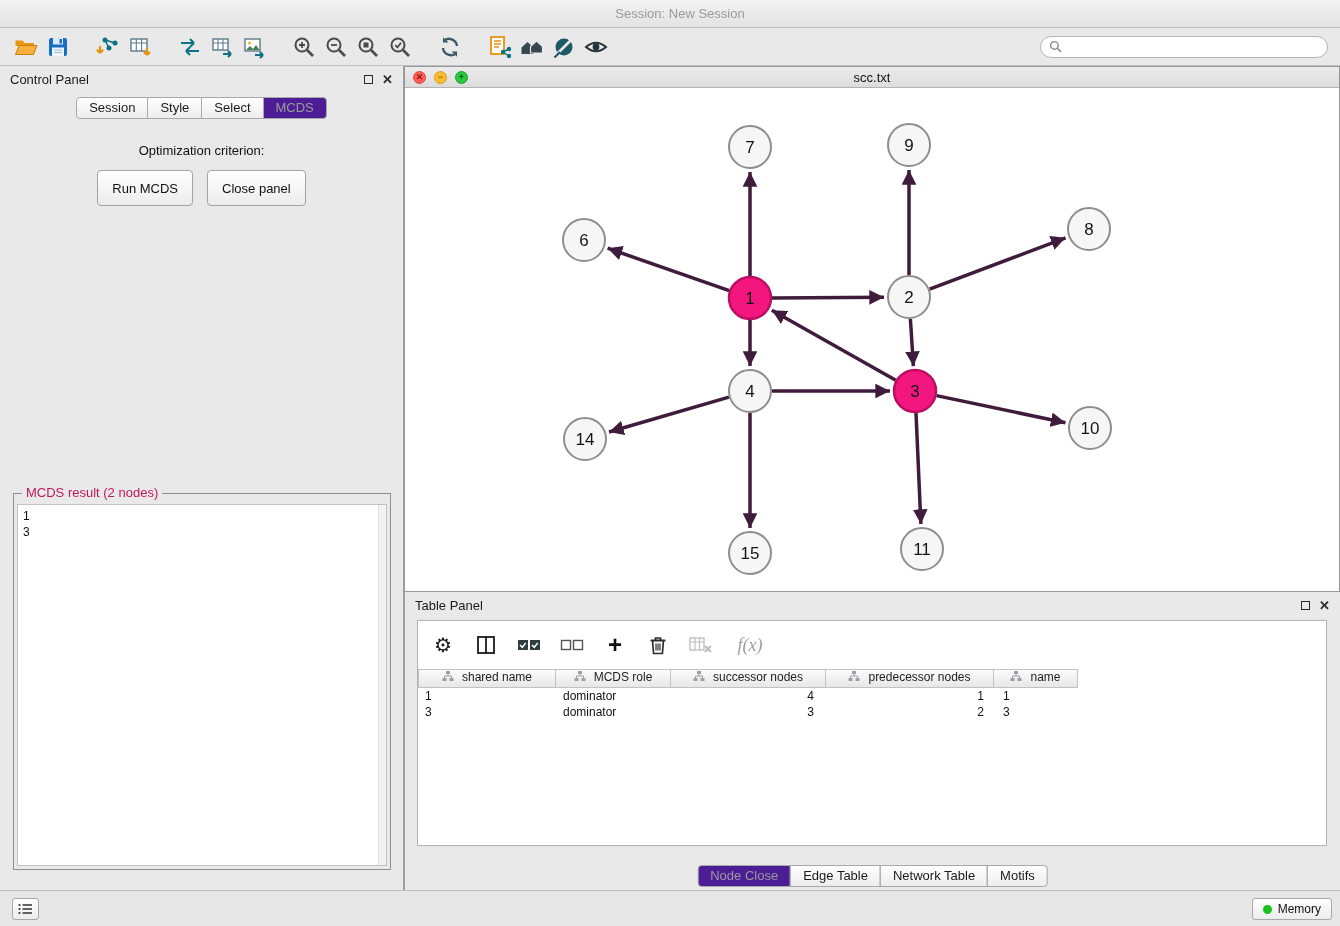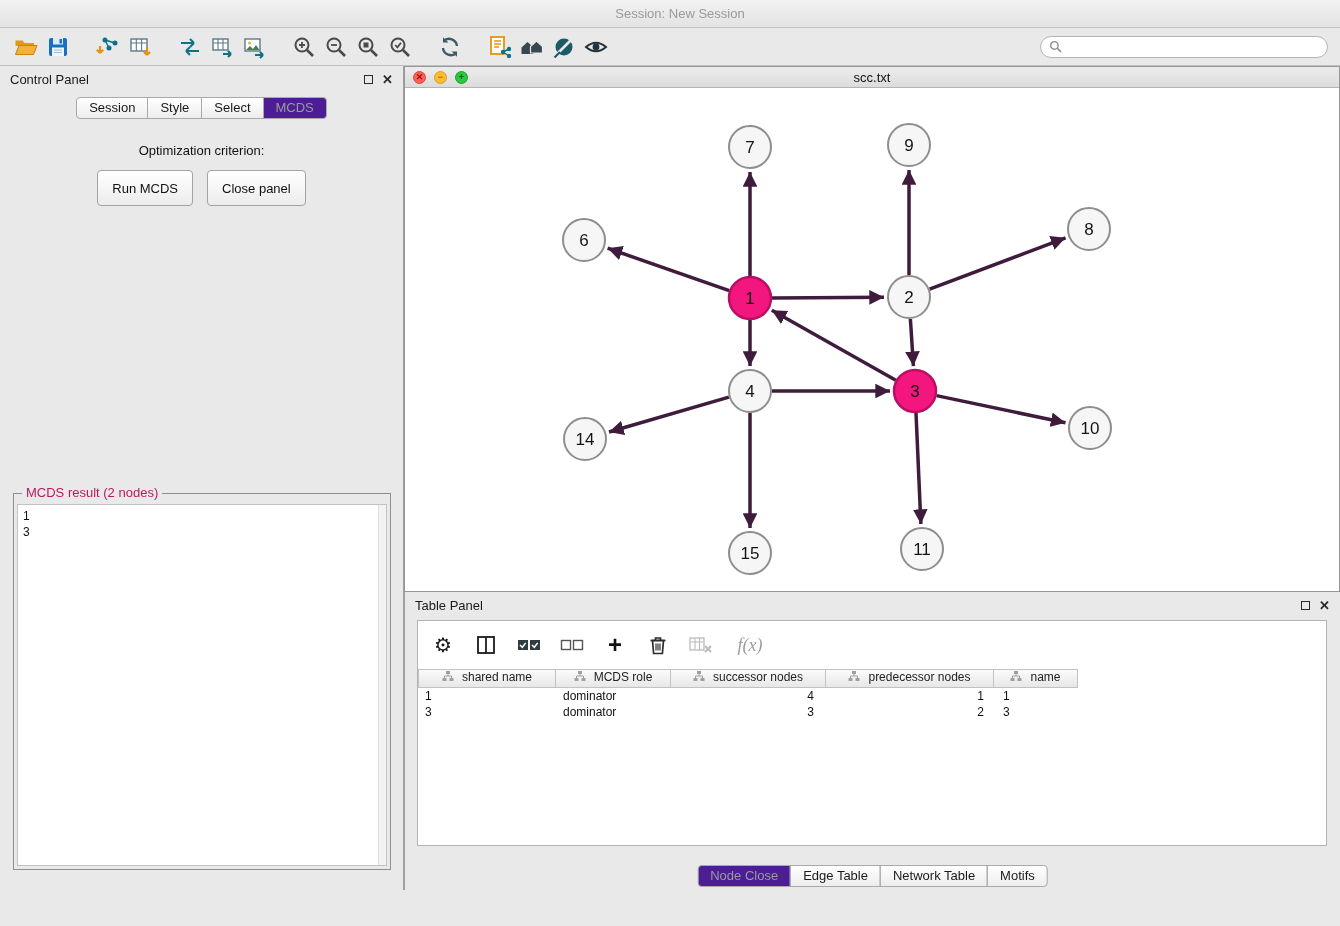--- a/index.html
+++ b/index.html
@@ -487,14 +487,28 @@
         </div>
     </div>
     <div class="table-tabs">
       <span class="tab pressed">Node Close</span>
       <span class="tab">Edge Table</span>
       <span class="tab">Network Table</span>
       <span class="tab">Motifs</span>
     </div>
   </div>
 
+  <div class="statusbar">
+    <button class="menu-btn">
+      <svg width="15" height="12" viewBox="0 0 15 12">
+        <circle cx="1.5" cy="2" r="1.1" fill="#333"></circle>
+          <circle cx="1.5" cy="6" r="1.1" fill="#333"></circle>
+        <circle cx="1.5" cy="10" r="1.1" fill="#333"></circle>
+        <path d="M4.5 2h9.5M4.5 6h9.5M4.5 10h9.5" stroke="#333" stroke-width="1.4"></path>
+      </svg>
+    </button>
+    <button class="memory-btn">
+      <span class="green-dot"></span>
+      <span>Memory</span>
+    </button>
+  </div>
 
 </div>
 
 </body></html>

